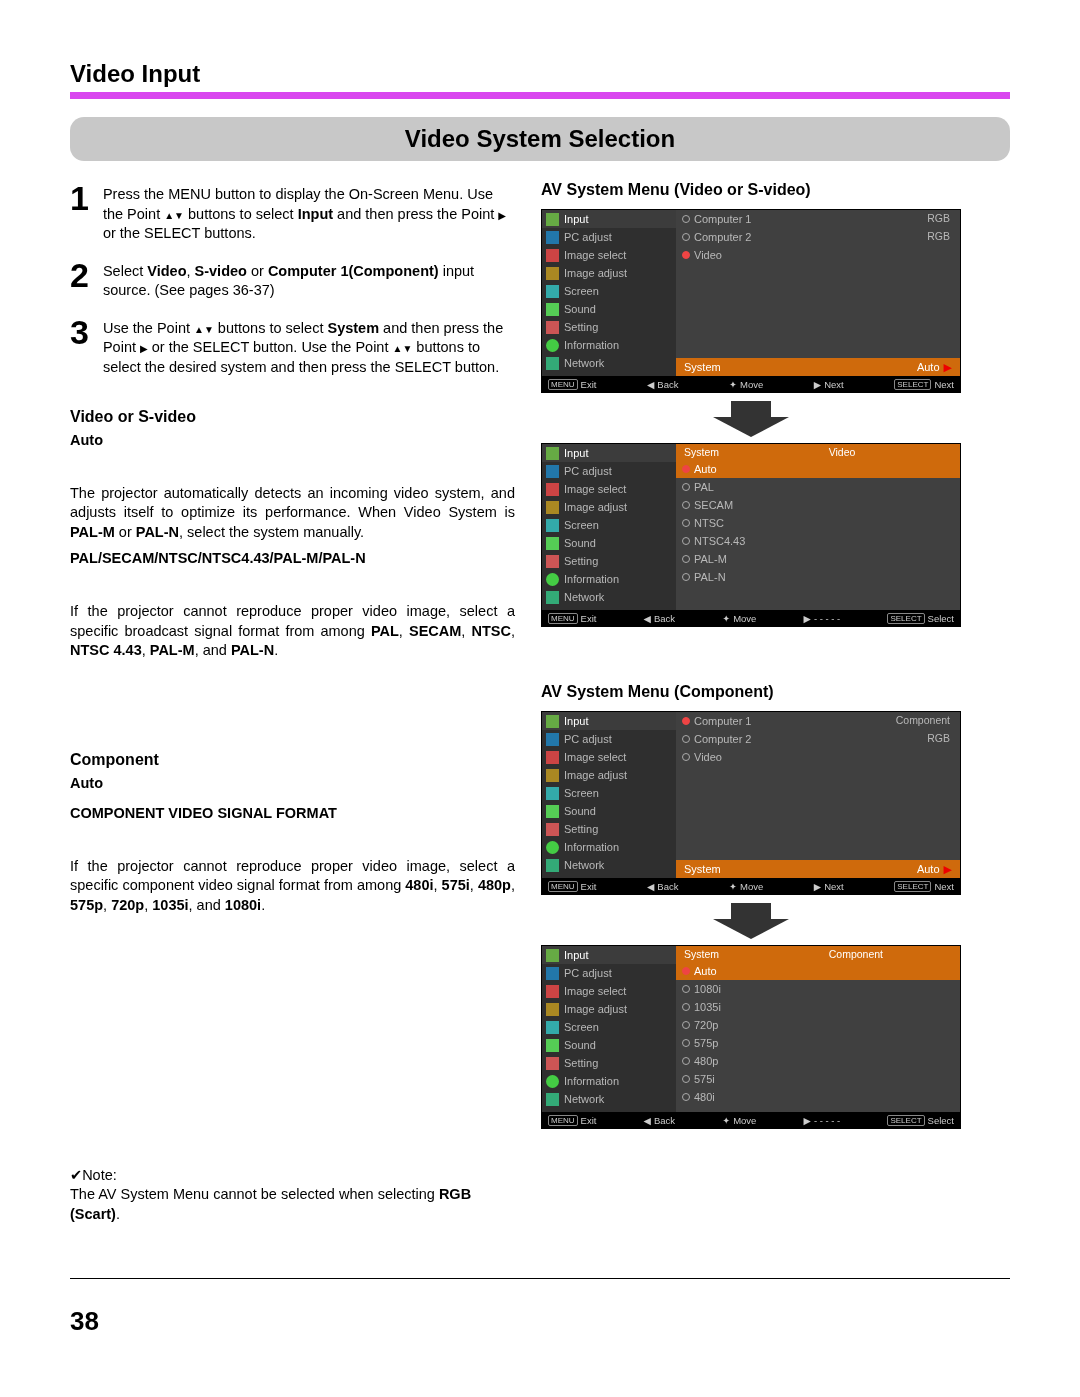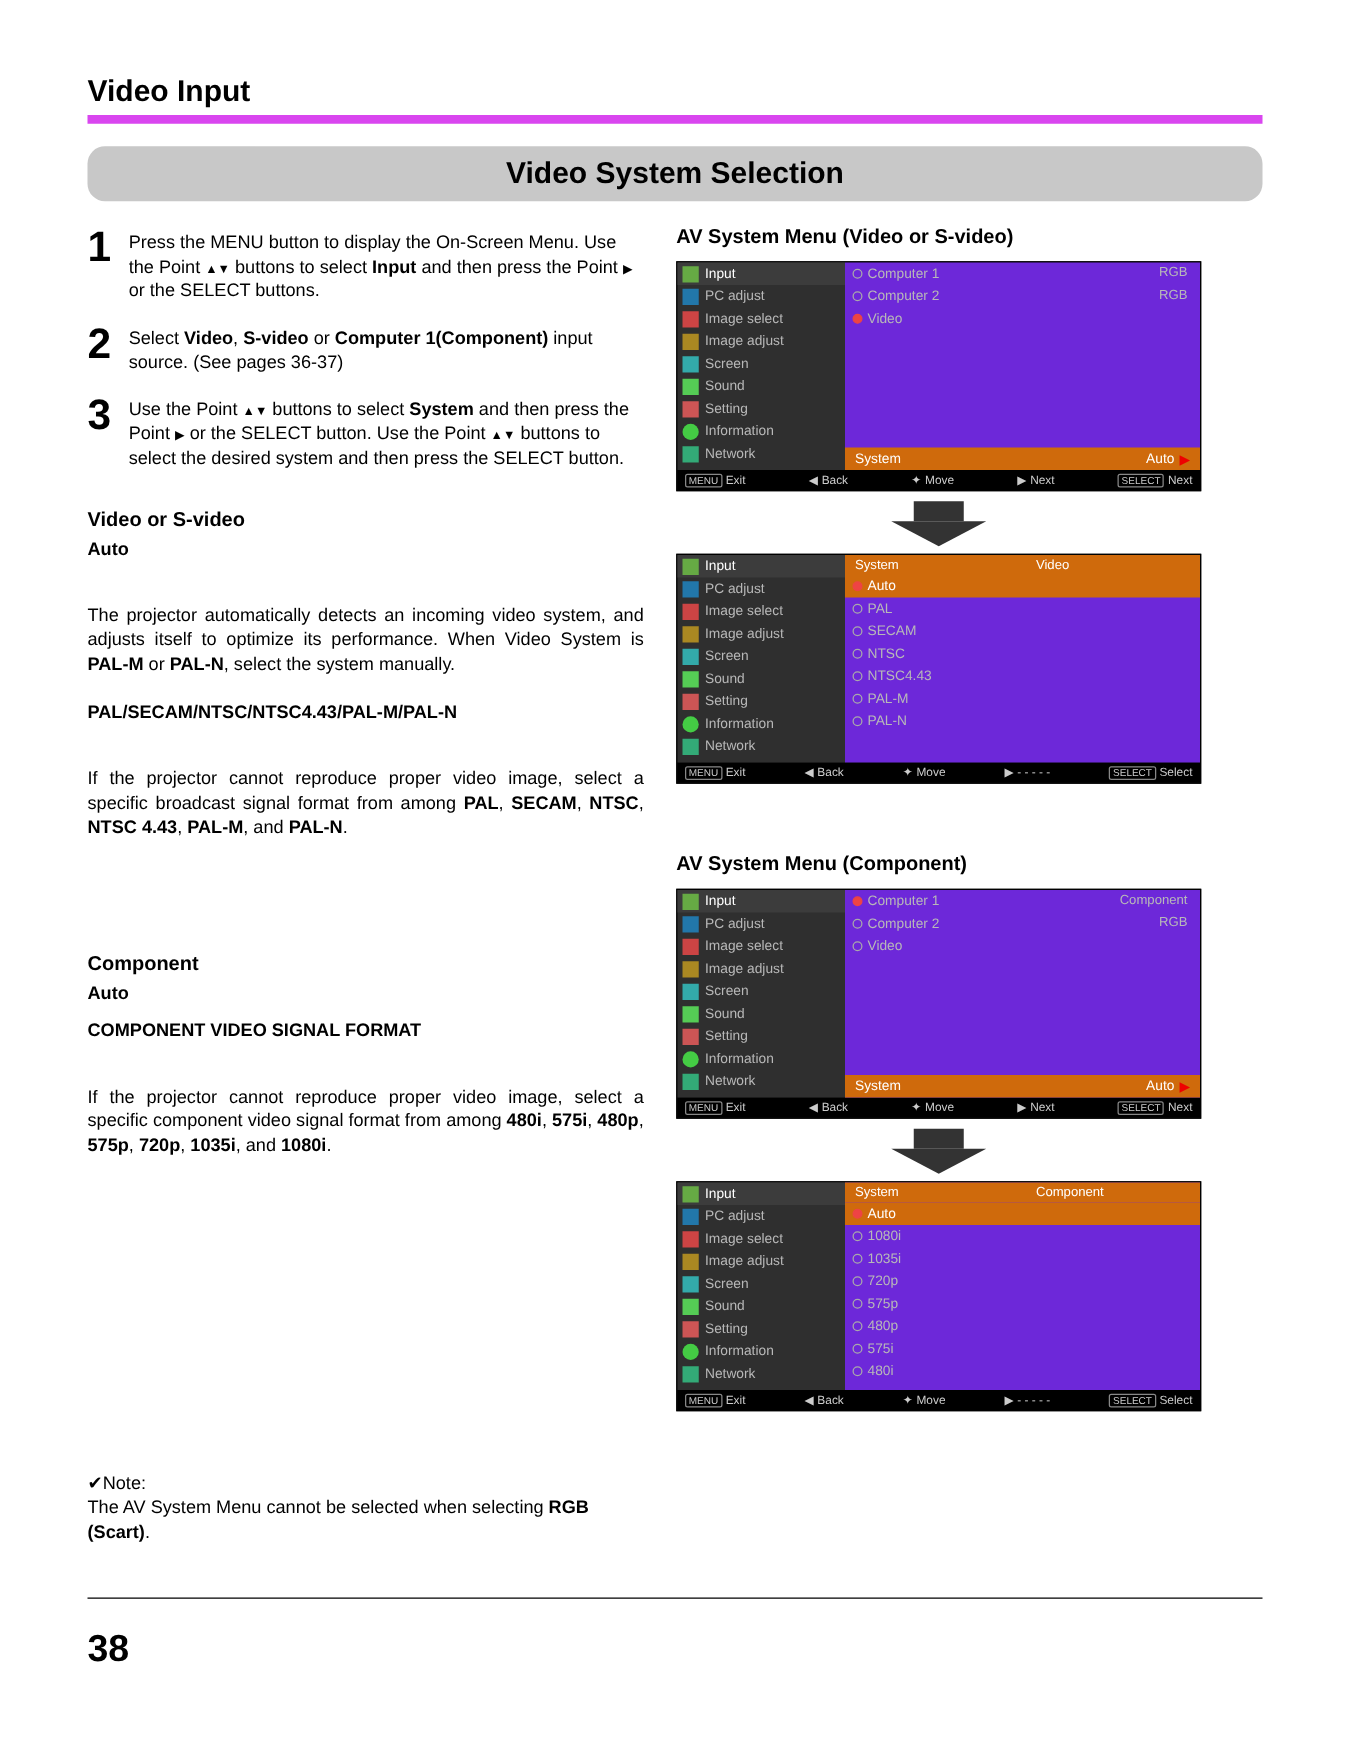--- a/index.html
+++ b/index.html
@@ -35,31 +35,31 @@
   .step-num { font-size: 34px; font-weight: bold; width: 24px; line-height: 1; }
   .step-body { font-size: 14.5px; line-height: 1.35; padding-top: 4px; }
   .step-body b { font-weight: bold; }
   .triangle-up::before { content: "▲"; font-size: 10px; }
   .triangle-down::before { content: "▼"; font-size: 10px; }
   .triangle-right::before { content: "▶"; font-size: 10px; }
   .topic-heading { font-size: 16px; font-weight: bold; margin-top: 30px; margin-bottom: 6px; }
   .para-heading { font-size: 14.5px; font-weight: bold; margin-top: 6px; }
   .para { font-size: 14.5px; line-height: 1.35; text-align: justify; margin-top: 36px; }
   .note-block { margin-top: 250px; font-size: 14.5px; line-height: 1.35; }
-  .page-num { position: absolute; bottom: 60px; left: 70px; font-size: 30px; font-weight: bold; }
+  .page-num { position: absolute; bottom: 60px; left: 70px; font-size: 26px; font-weight: bold; }
   .footer-line { position: absolute; bottom: 118px; left: 70px; right: 70px; height: 1px; background: #000; }
 
   .menu-heading { font-size: 16px; font-weight: bold; margin-bottom: 10px; margin-top: 0; }
   .menu-heading.component { margin-top: 56px; }
   .osd-shell { width: 420px; background: #131313; border: 1px solid #000; font-size: 11px; color: #b8b8b8; }
   .osd-body { display: flex; height: 166px; }
   .osd-sidebar { width: 134px; background: #2f2f2f; }
   .osd-row { display: flex; align-items: center; height: 18px; padding: 0 4px; gap: 5px; }
   .osd-row.input-active { background: #3c3c3c; color: #fff; }
-  .osd-right { flex: 1; position: relative; background: #6d28d9; }
+  .osd-right { flex: 1; position: relative; background: #404040; }
   .osd-optlist { padding: 0; }
   .osd-opt { display: flex; align-items: center; height: 18px; padding: 0 6px; gap: 4px; font-size: 11px; }
   .osd-opt .bullet { width: 8px; height: 8px; border-radius: 50%; border: 1px solid #aaa; }
   .osd-opt .bullet.on { background: #e44; border-color: #e44; }
   .osd-opt.selected { background: #cf6a0c; color: #fff; }
   .osd-right-label { position: absolute; right: 10px; font-size: 10.5px; }
   .osd-system-bar { position: absolute; bottom: 0; left: 0; right: 0; height: 18px; background: #cf6a0c; color: #fff; display: flex; align-items: center; padding: 0 8px; font-size: 11px; justify-content: space-between; }
   .osd-system-bar .auto { display: flex; align-items: center; gap: 4px; }
   .osd-system-bar .tri { color: #e00; }
   .osd-header-row { background: #cf6a0c; color: #fff; height: 16px; display: flex; align-items: center; padding: 0 8px; font-size: 10.5px; }
@@ -111,21 +111,21 @@
       <div class="step-body">
         <span>Use the Point </span><span class="triangle-up"></span><span class="triangle-down"></span><span> buttons to select </span><b>System</b><span> and then press the Point </span><span class="triangle-right"></span><span> or the SELECT button. Use the Point </span><span class="triangle-up"></span><span class="triangle-down"></span><span> buttons to select the desired system and then press the SELECT button.</span>
       </div>
     </div>
 
     <div class="topic-heading">Video or S-video</div>
     <div class="para-heading">Auto</div>
     <div class="para">
       <span>The projector automatically detects an incoming video system, and adjusts itself to optimize its performance. When Video System is </span><b>PAL-M</b><span> or </span><b>PAL-N</b><span>, select the system manually.</span>
     </div>
-    <div class="para-heading" style="margin-top:20px">PAL/SECAM/NTSC/NTSC4.43/PAL-M/PAL-N</div>
+    <div class="para-heading" style="margin-top:8px">PAL/SECAM/NTSC/NTSC4.43/PAL-M/PAL-N</div>
     <div class="para">
       <span>If the projector cannot reproduce proper video image, select a specific broadcast signal format from among </span><b>PAL</b><span>, </span><b>SECAM</b><span>, </span><b>NTSC</b><span>, </span><b>NTSC 4.43</b><span>, </span><b>PAL-M</b><span>, and </span><b>PAL-N</b><span>.</span>
     </div>
 
     <div class="topic-heading" style="margin-top:90px">Component</div>
     <div class="para-heading">Auto</div>
     <div class="para-heading" style="margin-top:14px">COMPONENT VIDEO SIGNAL FORMAT</div>
     <div class="para">
       <span>If the projector cannot reproduce proper video image, select a specific component video signal format from among </span><b>480i</b><span>, </span><b>575i</b><span>, </span><b>480p</b><span>, </span><b>575p</b><span>, </span><b>720p</b><span>, </span><b>1035i</b><span>, and </span><b>1080i</b><span>.</span>
     </div>

